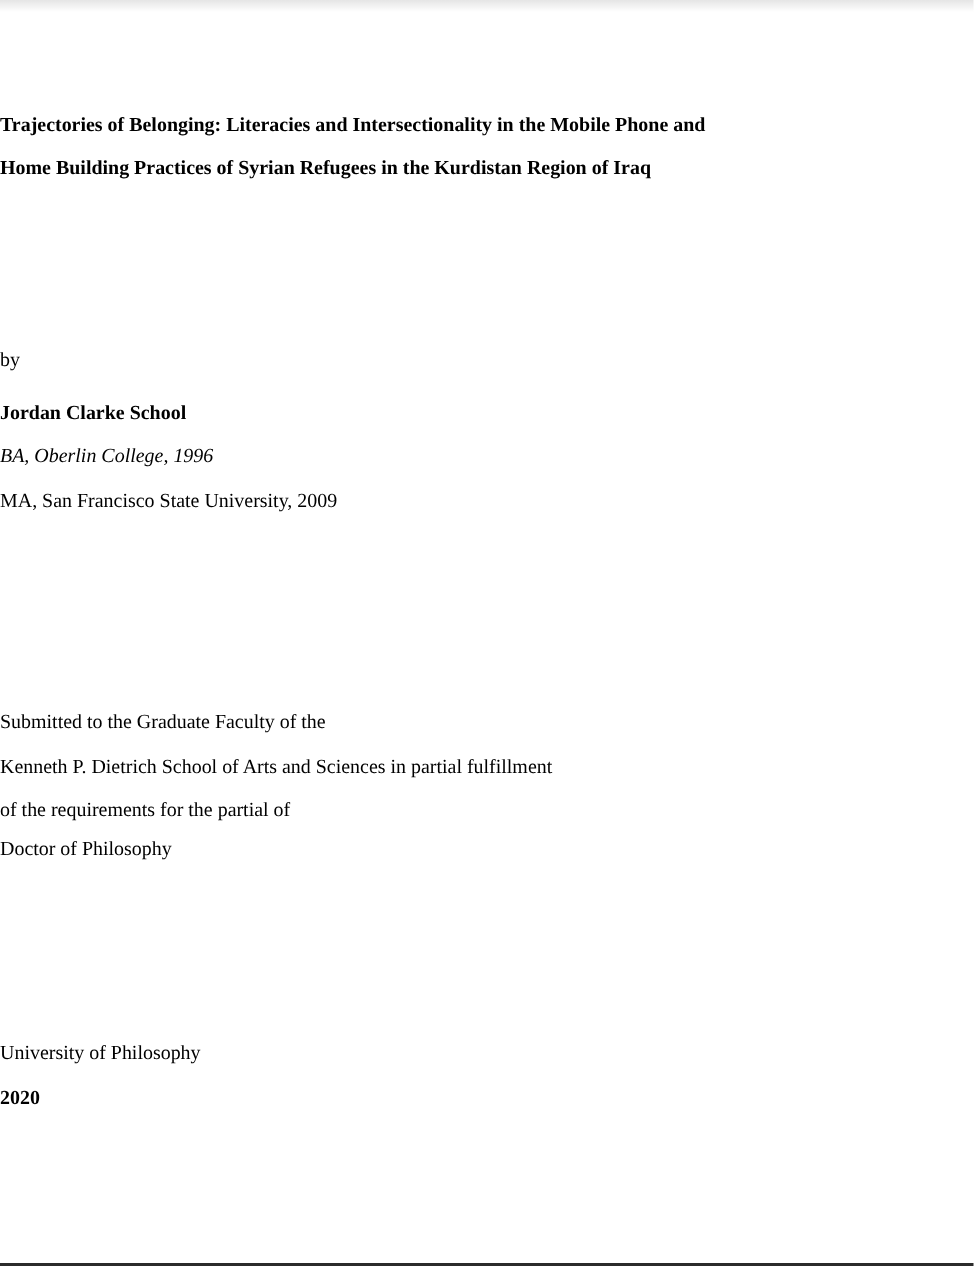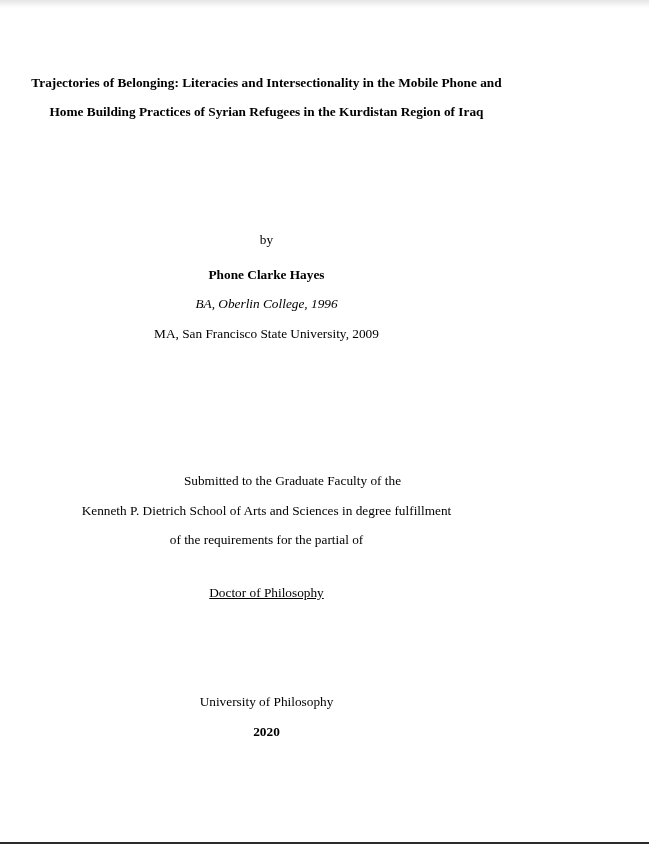--- a/index.html
+++ b/index.html
@@ -24,50 +24,50 @@
     .bottom-rule {
       position: absolute;
       left: 0; bottom: 0;
       width: 649px; height: 2px;
       background: #2b2b2b;
     }
     .line {
       position: absolute;
       left: 0;
       width: 533px;
-      text-align: center;
+      text-align: left;
       font-size: 13.3px;
       line-height: 16px;
       white-space: nowrap;
     }
     .bold { font-weight: bold; }
   </style>
 </head>
 <body>
 
 <div class="top-shadow"></div>
 
 <div>
   <div>
     <div class="line bold" style="top:75px;">Trajectories of Belonging: Literacies and Intersectionality in the Mobile Phone and</div>
     <div class="line bold" style="top:104px;">Home Building Practices of Syrian Refugees in the Kurdistan Region of Iraq</div>
   </div>
 
   <div>
     <div class="line" style="top:232px;">by</div>
-    <div class="line bold" style="top:267px;">Phone Clarke Hayes</div>
+    <div class="line bold" style="top:267px;">Jordan Clarke School</div>
     <div class="line" style="top:296px;font-style:italic;">BA, Oberlin College, 1996</div>
     <div class="line" style="top:326px;">MA, San Francisco State University, 2009</div>
   </div>
 
   <div>
-    <div class="line" style="top:473px;padding-left:26px;">Submitted to the Graduate Faculty of the</div>
-    <div class="line" style="top:503px;">Kenneth P. Dietrich School of Arts and Sciences in degree fulfillment</div>
+    <div class="line" style="top:473px;">Submitted to the Graduate Faculty of the</div>
+    <div class="line" style="top:503px;">Kenneth P. Dietrich School of Arts and Sciences in partial fulfillment</div>
     <div class="line" style="top:532px;">of the requirements for the partial of</div>
-    <div class="line" style="top:585px;text-decoration:underline;">Doctor of Philosophy</div>
+    <div class="line" style="top:558px;">Doctor of Philosophy</div>
   </div>
 
   <div>
     <div class="line" style="top:694px;">University of Philosophy</div>
     <div class="line" style="top:724px;font-weight:bold;">2020</div>
   </div>
 </div>
 
 <div class="bottom-rule"></div>
 

